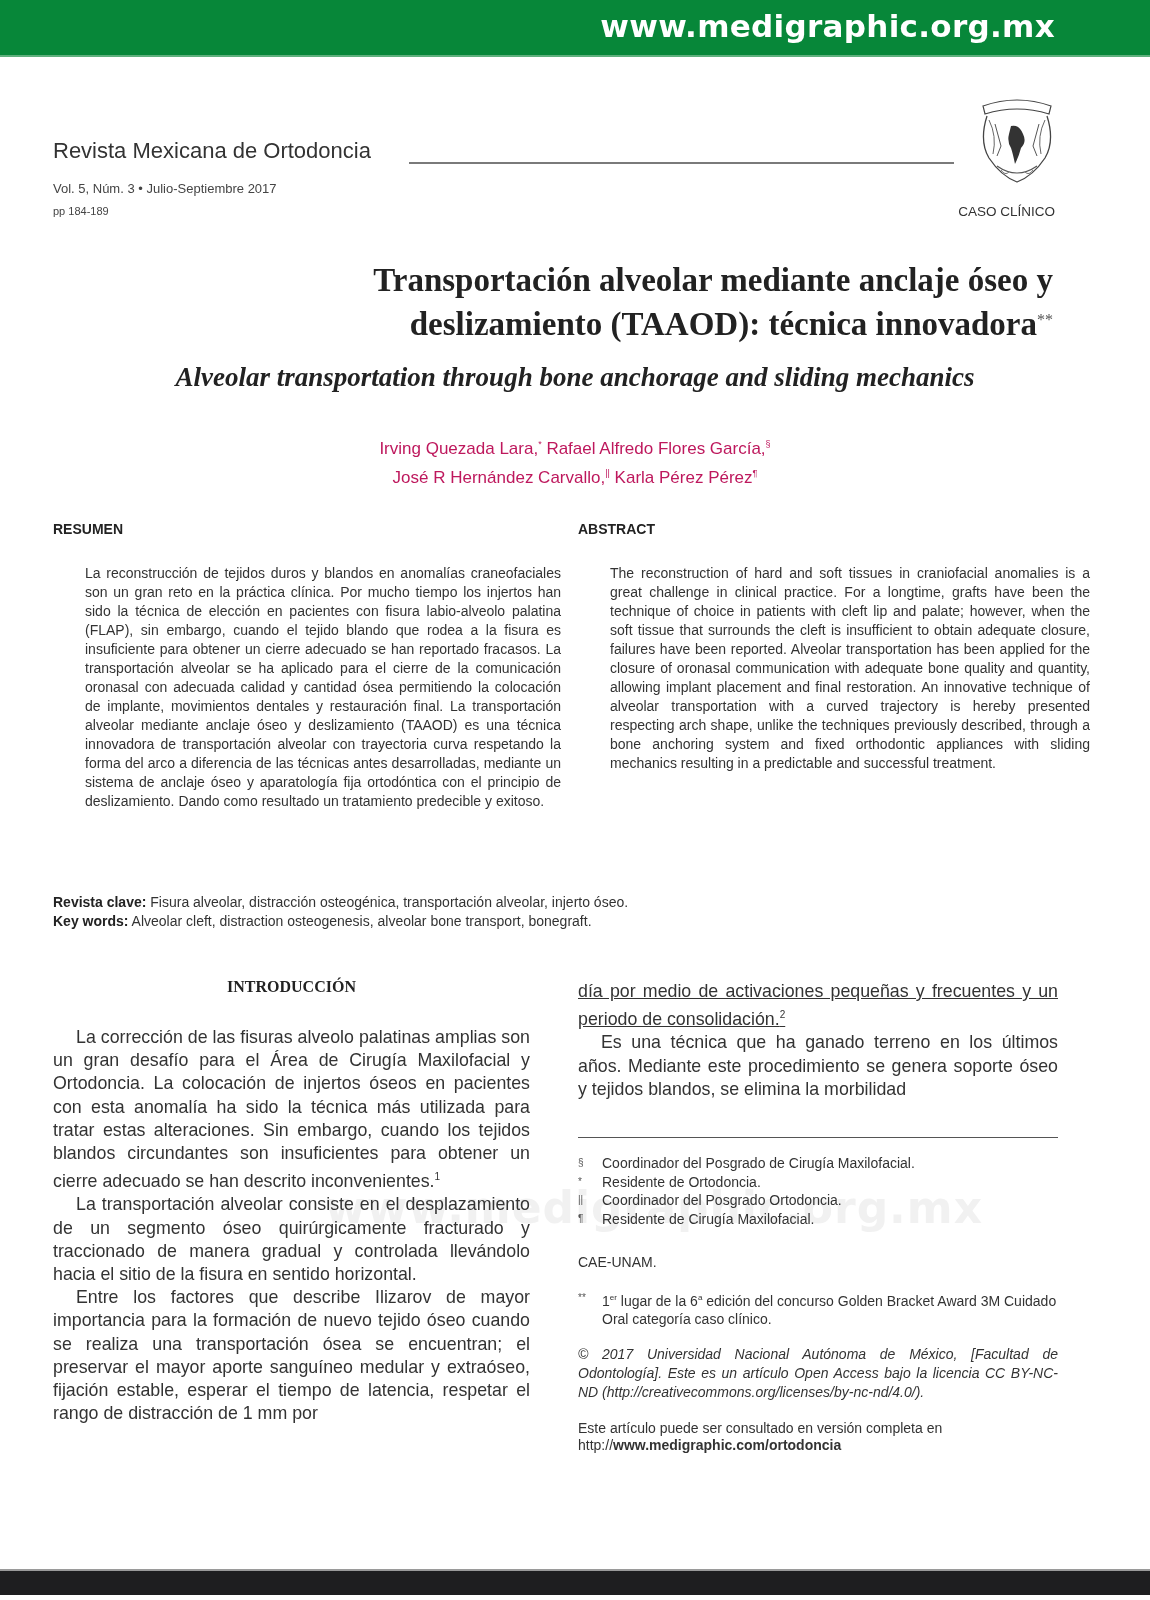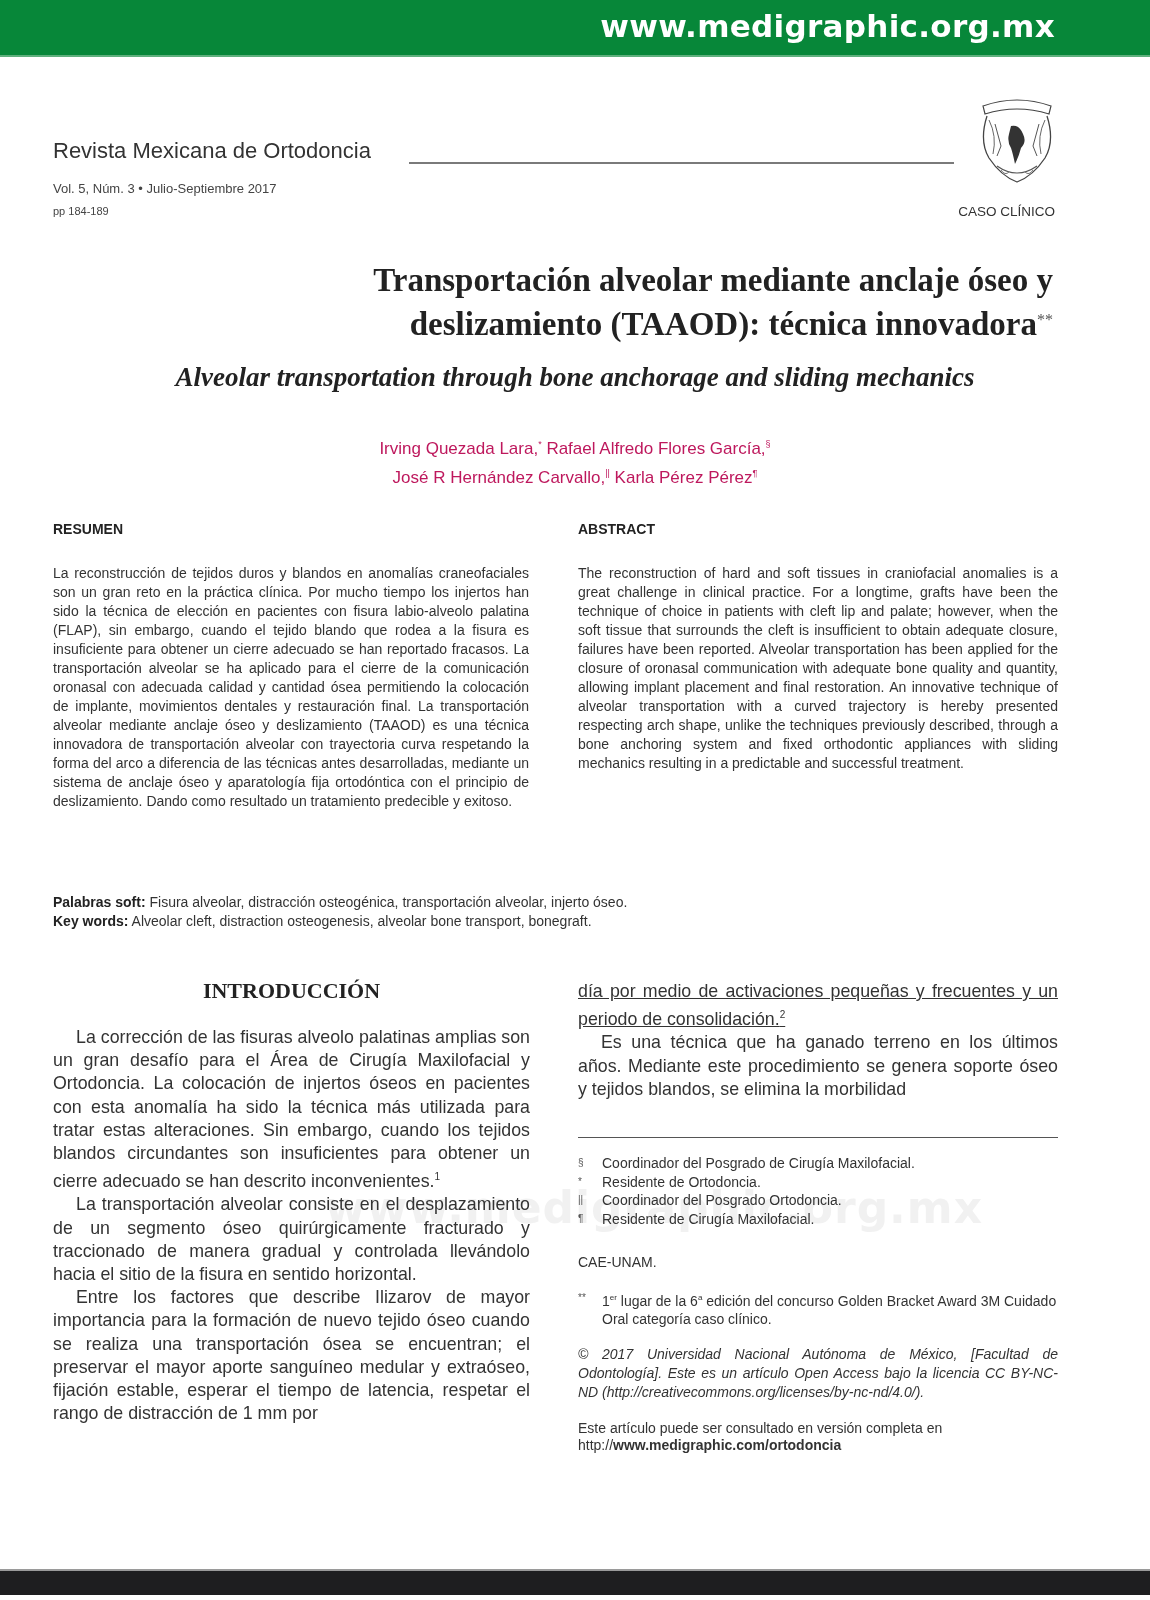--- a/index.html
+++ b/index.html
@@ -16,28 +16,28 @@
   .logo { position:absolute; left:975px; top:96px; width:84px; height:90px; }
   .section-type { position:absolute; right:95px; top:204px; font-size:13.5px; color:#333; }
   .title { position:absolute; left:103px; width:950px; top:258px; text-align:right;
            font-family:"Liberation Serif", serif; font-weight:bold; font-size:33px; line-height:44px; color:#222; }
   .title sup { font-size:16px; vertical-align:top; position:relative; top:-4px; font-weight:normal; color:#555; }
   .subtitle { position:absolute; left:60px; width:1030px; top:362px; text-align:center;
               font-family:"Liberation Serif", serif; font-style:italic; font-weight:bold; font-size:27px; color:#222; }
   .authors { position:absolute; left:200px; width:750px; top:432px; text-align:center; font-size:17px; line-height:24px; color:#be185d; }
   .authors sup { font-size:9px; }
   .h-abs { position:absolute; top:521px; font-weight:bold; font-size:14px; color:#222; }
-  .abs-text { position:absolute; top:564px; width:476px; font-size:14px; line-height:19px; text-align:justify; color:#333; }
+  .abs-text { position:absolute; top:564px; width:476px; font-size:14px; line-height:19px; text-align:justify; color:#333;margin-left:32px; }
   .kw { position:absolute; left:53px; top:893px; font-size:14px; line-height:18.5px; color:#333; }
   .kw b { color:#222; }
   .col { position:absolute; width:477px; font-size:17.8px; line-height:23.2px; text-align:justify; color:#333; }
   .col p { margin:0; text-indent:23px; }
   .col p.noind { text-indent:0;text-decoration:underline; }
   .intro-h { position:absolute; left:53px; width:477px; top:978px; text-align:center;
-             font-family:"Liberation Serif", serif; font-weight:bold; font-size:22px; color:#222; }
+             font-family:"Liberation Serif", serif; font-weight:bold; font-size:16px; color:#222; }
   .fn-rule { position:absolute; left:578px; top:1137px; width:480px; height:1px; background:#555; }
   .fn { position:absolute; left:578px; width:480px; font-size:14px; line-height:18.5px; color:#333; }
   .fn .mk { display:inline-block; width:24px; font-size:10px; vertical-align:top; color:#555; }
   .fn sup { font-size:8px; }
   .lic { position:absolute; left:578px; top:1345px; width:480px; font-size:14px; line-height:19px; font-style:italic;
          text-align:justify; color:#333; }
   .consult { position:absolute; left:578px; top:1420px; font-size:14px; line-height:17px; color:#333; }
   .watermark { position:absolute; left:325px; top:1182px; font-family:"DejaVu Sans", sans-serif; font-size:44px;
                color:rgba(150,150,150,0.13); font-weight:bold; letter-spacing:1px; white-space:nowrap; }
   .bottombar { position:absolute; left:0; top:1569px; width:1150px; height:24px; background:#1e1e20;
@@ -86,21 +86,21 @@
   <span>Karla Pérez Pérez</span><sup>¶</sup>
 </div>
 
 <div class="h-abs" style="left:53px;">RESUMEN</div>
 <div class="abs-text" style="left:53px;">La reconstrucción de tejidos duros y blandos en anomalías craneofaciales son un gran reto en la práctica clínica. Por mucho tiempo los injertos han sido la técnica de elección en pacientes con fisura labio-alveolo palatina (FLAP), sin embargo, cuando el tejido blando que rodea a la fisura es insuficiente para obtener un cierre adecuado se han reportado fracasos. La transportación alveolar se ha aplicado para el cierre de la comunicación oronasal con adecuada calidad y cantidad ósea permitiendo la colocación de implante, movimientos dentales y restauración final. La transportación alveolar mediante anclaje óseo y deslizamiento (TAAOD) es una técnica innovadora de transportación alveolar con trayectoria curva respetando la forma del arco a diferencia de las técnicas antes desarrolladas, mediante un sistema de anclaje óseo y aparatología fija ortodóntica con el principio de deslizamiento. Dando como resultado un tratamiento predecible y exitoso.</div>
 
 <div class="h-abs" style="left:578px;">ABSTRACT</div>
 <div class="abs-text" style="left:578px; width:480px;">The reconstruction of hard and soft tissues in craniofacial anomalies is a great challenge in clinical practice. For a longtime, grafts have been the technique of choice in patients with cleft lip and palate; however, when the soft tissue that surrounds the cleft is insufficient to obtain adequate closure, failures have been reported. Alveolar transportation has been applied for the closure of oronasal communication with adequate bone quality and quantity, allowing implant placement and final restoration. An innovative technique of alveolar transportation with a curved trajectory is hereby presented respecting arch shape, unlike the techniques previously described, through a bone anchoring system and fixed orthodontic appliances with sliding mechanics resulting in a predictable and successful treatment.</div>
 
 <div class="kw">
-  <div><b>Palabras soft:</b> <span>Fisura alveolar, distracción osteogénica, transportación alveolar, injerto óseo.</span></div>
+  <div><b>Revista clave:</b> <span>Fisura alveolar, distracción osteogénica, transportación alveolar, injerto óseo.</span></div>
   <div><b>Key words:</b> <span>Alveolar cleft, distraction osteogenesis, alveolar bone transport, bonegraft.</span></div>
 </div>
 
 <div class="watermark">www.medigraphic.org.mx</div>
 
 <div class="intro-h">INTRODUCCIÓN</div>
 <div class="col" style="left:53px; top:1026px;">
   <p><span>La corrección de las fisuras alveolo palatinas amplias son un gran desafío para el Área de Cirugía Maxilofacial y Ortodoncia. La colocación de injertos óseos en pacientes con esta anomalía ha sido la técnica más utilizada para tratar estas alteraciones. Sin embargo, cuando los tejidos blandos circundantes son insuficientes para obtener un cierre adecuado se han descrito inconvenientes.</span><sup class="ref">1</sup></p>
   <p>La transportación alveolar consiste en el desplazamiento de un segmento óseo quirúrgicamente fracturado y traccionado de manera gradual y controlada llevándolo hacia el sitio de la fisura en sentido horizontal.</p>
   <p>Entre los factores que describe Ilizarov de mayor importancia para la formación de nuevo tejido óseo cuando se realiza una transportación ósea se encuentran; el preservar el mayor aporte sanguíneo medular y extraóseo, fijación estable, esperar el tiempo de latencia, respetar el rango de distracción de 1 mm por</p>

